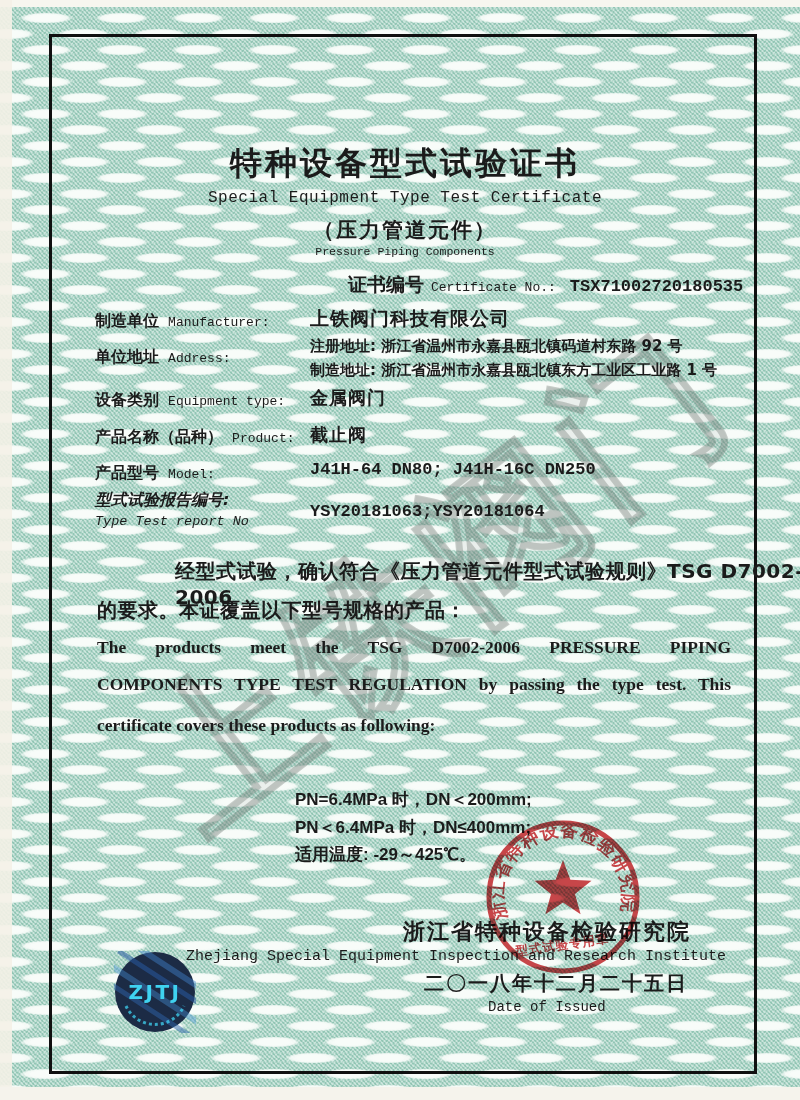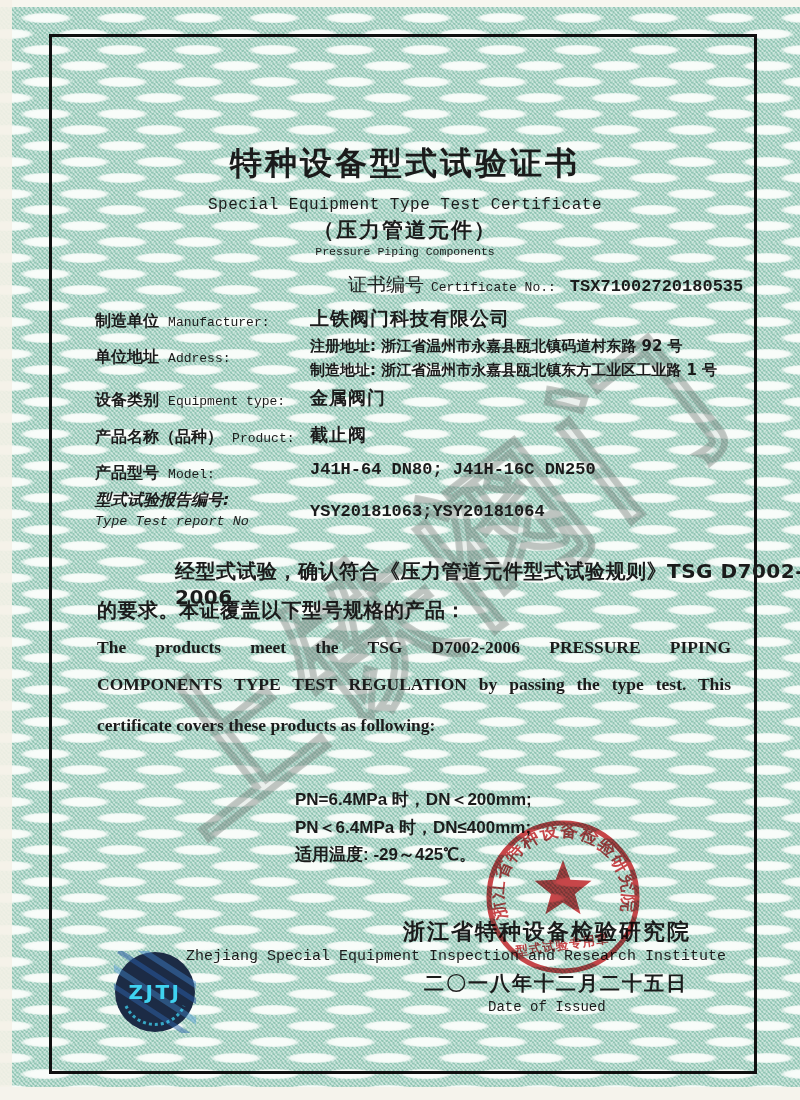--- a/index.html
+++ b/index.html
@@ -13,25 +13,25 @@
     background-size:76px 32px,76px 32px,9px 9px,9px 9px;
     background-position:8px 2px,46px 18px,0 0,4px 4px;
     font-family:"DejaVu Sans",sans-serif;color:#1b1b1b;}
   .abs{position:absolute;}
   .edge-top{left:0;top:0;width:800px;height:7px;background:#f7f6ef;}
   .edge-left{left:0;top:0;width:12px;height:1100px;background:#f4f1e7;opacity:.9;}
   .edge-bottom{left:0;top:1087px;width:800px;height:13px;background:#f5f3ec;}
   .frame{left:49px;top:34px;width:708px;height:1040px;border:3px solid #101010;box-sizing:border-box;}
   .center-line{left:49px;width:712px;text-align:center;}
   .title-cn{top:142px;font-size:32px;font-weight:700;letter-spacing:3px;}
-  .title-en{top:196px;font-family:"Liberation Mono",monospace;font-size:16px;letter-spacing:.5px;}
+  .title-en{top:189px;font-family:"Liberation Mono",monospace;font-size:16px;letter-spacing:.5px;}
   .sub-cn{top:216px;font-size:21px;font-weight:700;letter-spacing:2px;}
   .sub-en{top:245px;font-family:"Liberation Mono",monospace;font-size:11.5px;font-weight:400;}
   .certno{top:272px;left:348px;display:flex;align-items:baseline;white-space:nowrap;}
-  .certno .cn{font-size:19px;font-weight:400;}
+  .certno .cn{font-size:19px;font-weight:700;}
   .certno .en{font-family:"Liberation Mono",monospace;font-size:13px;margin-left:7px;}
   .certno .no{font-family:"Liberation Mono",monospace;font-size:17px;font-weight:600;margin-left:14px;}
   .lab{left:95px;white-space:nowrap;}
   .lab .cn{font-size:16px;font-weight:700;}
   .lab .en{font-family:"Liberation Mono",monospace;font-size:13px;margin-left:4px;}
   .val{left:310px;white-space:nowrap;}
   .v-co{font-size:19px;font-weight:700;letter-spacing:1px;}
   .v-addr{font-size:15px;font-weight:700;line-height:24px;}
   .v-cjk{font-size:18px;font-weight:700;letter-spacing:1px;}
   .v-mono{font-family:"Liberation Mono",monospace;font-size:17px;font-weight:600;}

